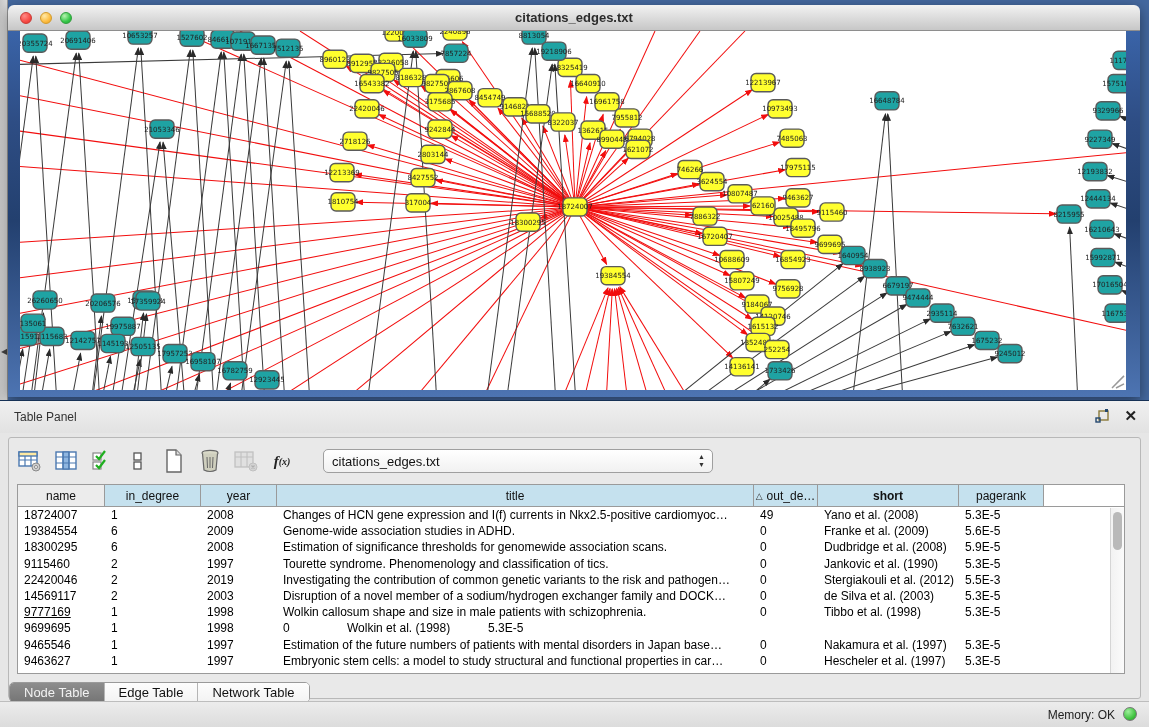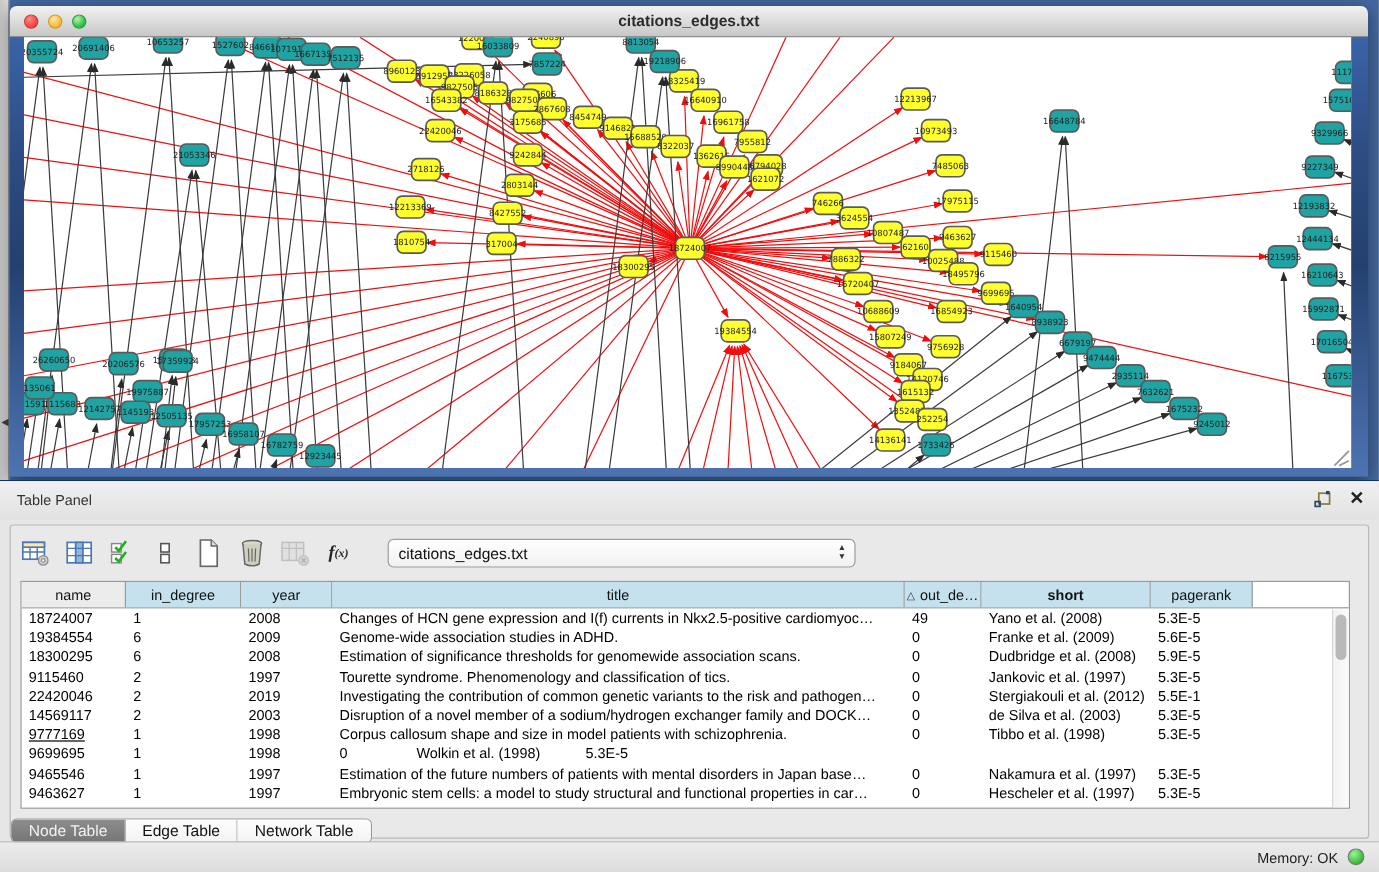--- a/index.html
+++ b/index.html
@@ -814,46 +814,46 @@
             <div class="td" style="width: 64px; flex: 0 0 64px;">0</div>
             <div class="td" style="width: 141px; flex: 0 0 141px;">Dudbridge et al. (2008)</div>
             <div class="td" style="width: 85px; flex: 0 0 85px;">5.9E-5</div>
           </div>
           <div class="tr">
             <div class="td" style="width: 87px; flex: 0 0 87px;">9115460</div>
             <div class="td" style="width: 96px; flex: 0 0 96px;">2</div>
             <div class="td" style="width: 76px; flex: 0 0 76px;">1997</div>
             <div class="td" style="width: 477px; flex: 0 0 477px;">Tourette syndrome. Phenomenology and classification of tics.</div>
             <div class="td" style="width: 64px; flex: 0 0 64px;">0</div>
-            <div class="td" style="width: 141px; flex: 0 0 141px;">Jankovic et al. (1997)</div>
+            <div class="td" style="width: 141px; flex: 0 0 141px;">Jankovic et al. (1990)</div>
             <div class="td" style="width: 85px; flex: 0 0 85px;">5.3E-5</div>
           </div>
           <div class="tr">
             <div class="td" style="width: 87px; flex: 0 0 87px;">22420046</div>
             <div class="td" style="width: 96px; flex: 0 0 96px;">2</div>
             <div class="td" style="width: 76px; flex: 0 0 76px;">2019</div>
             <div class="td" style="width: 477px; flex: 0 0 477px;">Investigating the contribution of common genetic variants to the risk and pathogen…</div>
             <div class="td" style="width: 64px; flex: 0 0 64px;">0</div>
             <div class="td" style="width: 141px; flex: 0 0 141px;">Stergiakouli et al. (2012)</div>
-            <div class="td" style="width: 85px; flex: 0 0 85px;">5.5E-1</div>
+            <div class="td" style="width: 85px; flex: 0 0 85px;">5.5E-3</div>
           </div>
           <div class="tr">
             <div class="td" style="width: 87px; flex: 0 0 87px;">14569117</div>
             <div class="td" style="width: 96px; flex: 0 0 96px;">2</div>
             <div class="td" style="width: 76px; flex: 0 0 76px;">2003</div>
             <div class="td" style="width: 477px; flex: 0 0 477px;">Disruption of a novel member of a sodium/hydrogen exchanger family and DOCK…</div>
             <div class="td" style="width: 64px; flex: 0 0 64px;">0</div>
             <div class="td" style="width: 141px; flex: 0 0 141px;">de Silva et al. (2003)</div>
             <div class="td" style="width: 85px; flex: 0 0 85px;">5.3E-5</div>
           </div>
           <div class="tr">
             <div class="td" style="width: 87px; flex: 0 0 87px; text-decoration: underline;">9777169</div>
             <div class="td" style="width: 96px; flex: 0 0 96px;">1</div>
             <div class="td" style="width: 76px; flex: 0 0 76px;">1998</div>
-            <div class="td" style="width: 477px; flex: 0 0 477px;">Corpus callosum shape and size in model patients with schizophrenia.</div>
+            <div class="td" style="width: 477px; flex: 0 0 477px;">Wolkin callosum shape and size in male patients with schizophrenia.</div>
             <div class="td" style="width: 64px; flex: 0 0 64px;">0</div>
             <div class="td" style="width: 141px; flex: 0 0 141px;">Tibbo et al. (1998)</div>
             <div class="td" style="width: 85px; flex: 0 0 85px;">5.3E-5</div>
           </div>
           <div class="tr">
             <div class="td" style="width: 87px; flex: 0 0 87px;">9699695</div>
             <div class="td" style="width: 96px; flex: 0 0 96px;">1</div>
             <div class="td" style="width: 76px; flex: 0 0 76px;">1998</div>
             <div class="td" style="width: 64px; flex: 0 0 64px;">0</div>
             <div class="td" style="width: 141px; flex: 0 0 141px;">Wolkin et al. (1998)</div>

